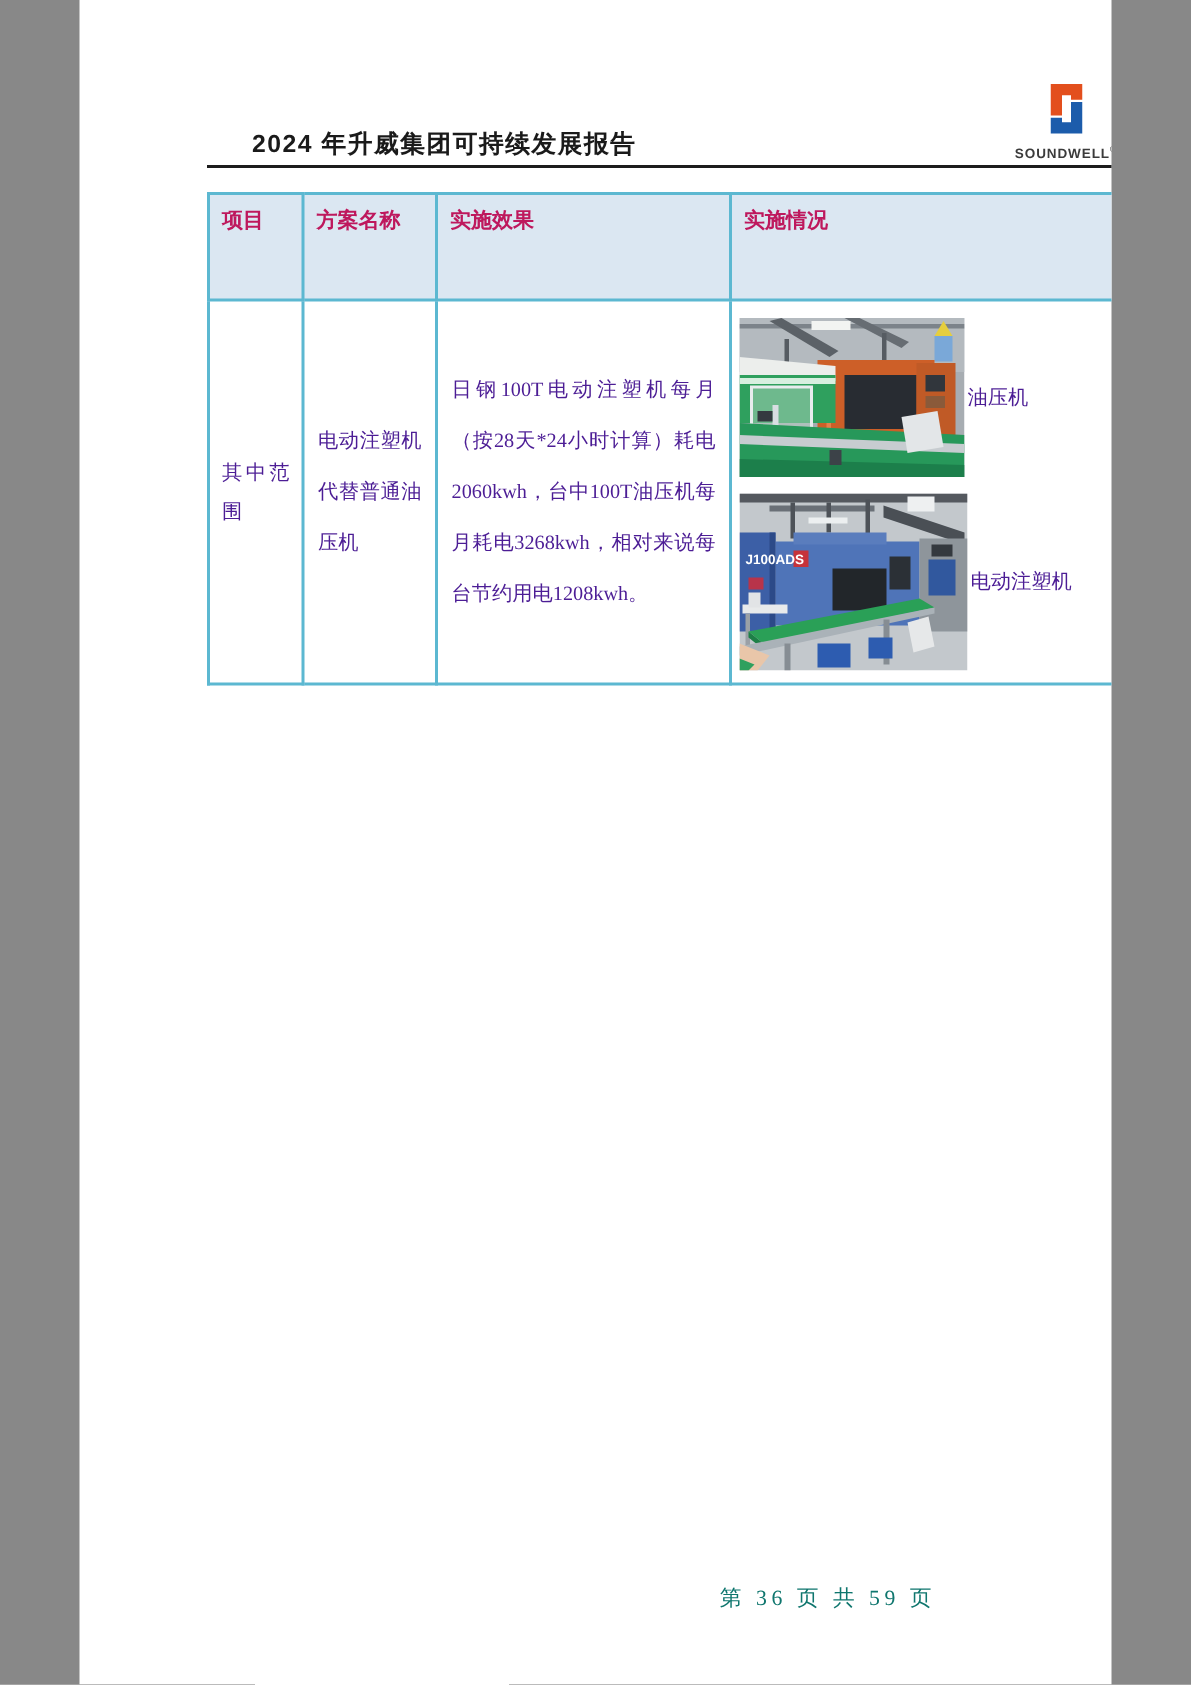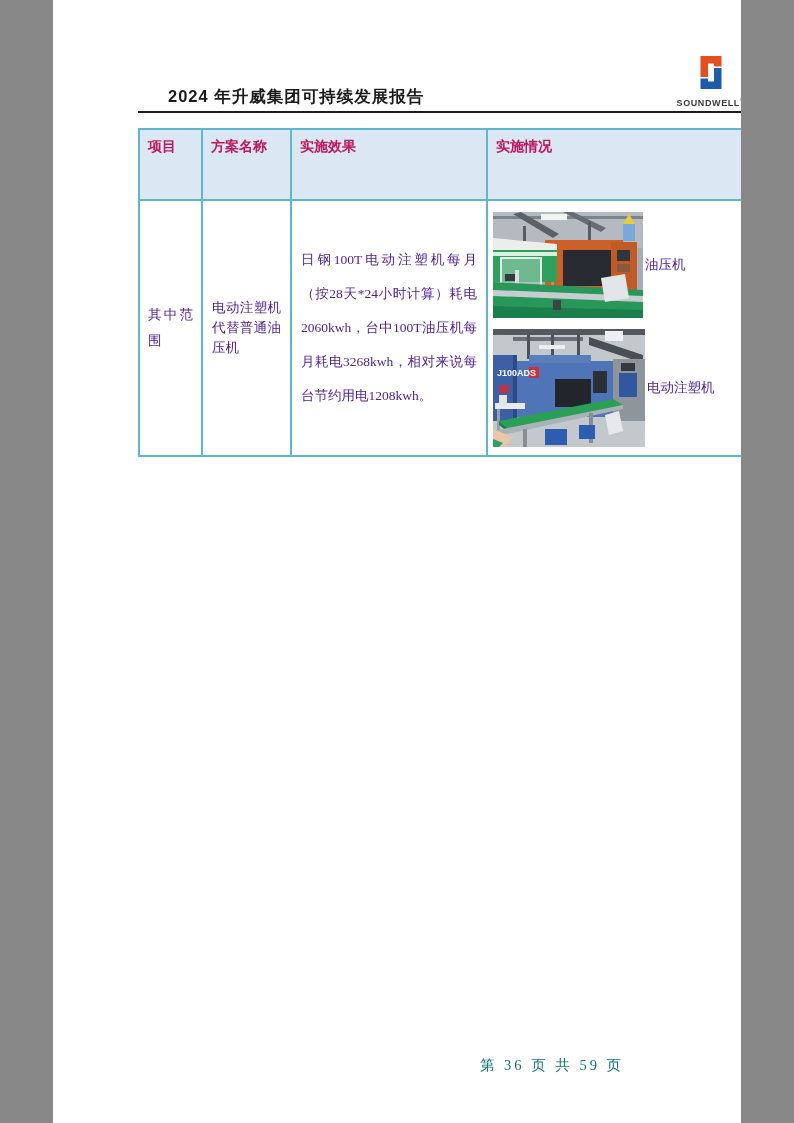--- a/index.html
+++ b/index.html
@@ -54,21 +54,21 @@
   .projects-table th{
     background:#dbe7f2;
     height:49px;vertical-align:top;text-align:left;
     font-size:14px;font-weight:bold;
     padding:8px 0 12px 8px;color:#be185d;
     font-family:"Liberation Sans","DejaVu Sans",sans-serif;
   }
   .projects-table tbody tr{height:256px;}
   .projects-table td{vertical-align:middle;font-size:13.5px;color:#4c1d95;}
   .td-project{padding:0 8px;line-height:26px;text-align:justify;}
-  .td-plan{padding:0 9px;line-height:20px;text-align:justify;text-justify:inter-character;}
+  .td-plan{padding:0 9px;line-height:34px;text-align:justify;text-justify:inter-character;}
   .td-effect{padding:0 9px;line-height:34px;text-align:justify;}
   .td-photos{padding:6px 4px 4px 5px;vertical-align:top;}
   .photo-row{display:flex;align-items:center;margin-bottom:11px;}
   .photo-row:last-child{margin-bottom:0;}
   .photo-label{font-size:13.5px;margin-left:2px;line-height:16px;white-space:nowrap;}
   .photo-frame{display:block;}
   
   .footer{
     position:absolute;right:117px;bottom:48px;
     font-size:14.5px;letter-spacing:3px;color:#0f766e;

